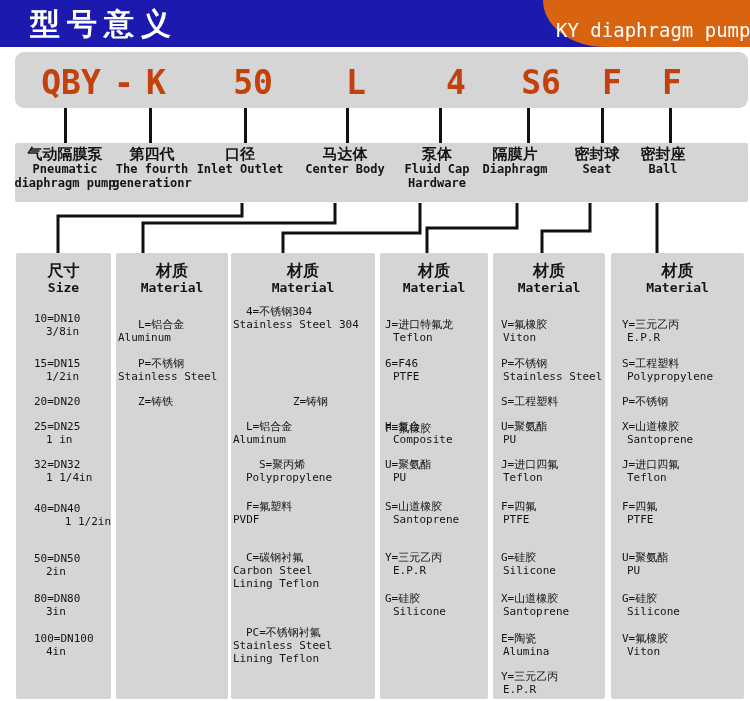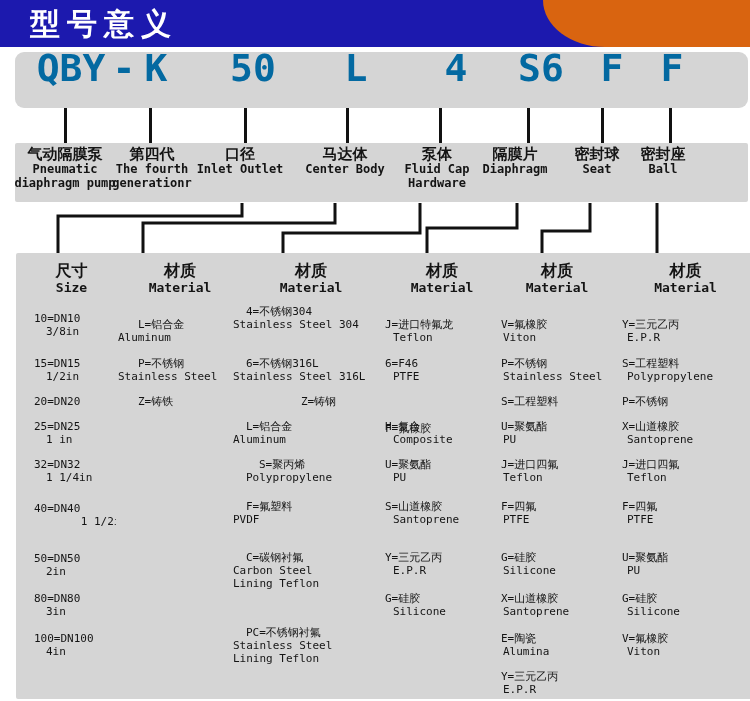--- a/index.html
+++ b/index.html
@@ -17,44 +17,45 @@
   }
   .badge-shape{
     position:absolute;left:543px;top:0;width:207px;height:47px;background:#d96410;
     border-bottom-left-radius:62px 47px;
   }
   .badge-text{
     position:absolute;left:556px;top:19px;font-size:19px;color:#ffffff;white-space:nowrap;
   }
   
   .code-bar{position:absolute;left:15px;top:52px;width:733px;height:56px;background:#d5d5d5;border-radius:9px;}
-  .code-seg{position:absolute;top:46px;transform:translateX(-50%);font-size:38px;font-weight:600;white-space:nowrap;color:#0369a1;}
+  .code-seg{position:absolute;top:63px;transform:translateX(-50%);font-size:33px;font-weight:600;white-space:nowrap;color:#c2410c;}
   .tick{position:absolute;top:108px;width:3.5px;height:35px;background:#111;}
   
   .label-bar{position:absolute;left:15px;top:143px;width:733px;height:59px;background:#d5d5d5;border-radius:2px;}
   .lbl-group{position:absolute;top:146px;transform:translateX(-50%);text-align:center;white-space:nowrap;}
   .lbl-cn{font-size:15px;font-weight:bold;line-height:17px;}
   .lbl-en{font-size:12px;font-weight:bold;line-height:13.5px;}
   
   .connector-svg{position:absolute;left:0;top:0;pointer-events:none;}
   
-  .col{position:absolute;top:253px;height:446px;background:#d5d5d5;border-radius:2px;padding-left:16px;}
+  .col{position:absolute;top:253px;height:446px;background:#d5d5d5;border-radius:2px;}
   .col-head{position:absolute;left:0;right:0;top:8px;text-align:center;white-space:nowrap;}
   .col-head-cn{font-size:16px;font-weight:bold;line-height:19px;}
   .col-head-en{font-size:13px;font-weight:bold;line-height:15px;}
   .item{position:absolute;left:0;right:0;}
   .item div{font-size:11px;line-height:13px;white-space:nowrap;font-weight:500;}
 </style>
 </head>
 <body>
 
 <div class="page">
   <div class="hdr">
     <div class="badge-shape"></div>
     <div class="hdr-title">型号意义</div>
+    <div class="badge-text">KY diaphragm pump</div>
   </div>
 
   <div class="code-bar"></div>
   <div id="code-segments">
       <div class="code-seg" style="left: 71px;">QBY</div>
       <div class="code-seg" style="left: 124px;">-</div>
       <div class="code-seg" style="left: 156px;">K</div>
       <div class="code-seg" style="left: 253px;">50</div>
       <div class="code-seg" style="left: 356px;">L</div>
       <div class="code-seg" style="left: 456px;">4</div>
@@ -182,24 +183,20 @@
       </div>
       <div class="col" style="left: 231px; width: 144px;">
         <div class="col-head">
           <div class="col-head-cn">材质</div>
           <div class="col-head-en">Material</div>
         </div>
         <div class="item" style="top: 52px;">
           <div class="l1" style="padding-left: 15px;">4=不锈钢304</div>
           <div class="l2" style="padding-left: 2px;">Stainless Steel 304</div>
         </div>
-        <div class="item" style="top: 104px;">
-          <div class="l1" style="padding-left: 15px;">6=不锈钢316L</div>
-          <div class="l2" style="padding-left: 2px;">Stainless Steel 316L</div>
-        </div>
         <div class="item" style="top: 142px;">
           <div class="l1" style="padding-left: 15px; text-align: center;">Z=铸钢</div>
         </div>
         <div class="item" style="top: 167px;">
           <div class="l1" style="padding-left: 15px;">L=铝合金</div>
           <div class="l2" style="padding-left: 2px;">Aluminum</div>
         </div>
         <div class="item" style="top: 205px; margin-left: 13px;">
           <div class="l1" style="padding-left: 15px;">S=聚丙烯</div>
           <div class="l2" style="padding-left: 2px;">Polypropylene</div>

